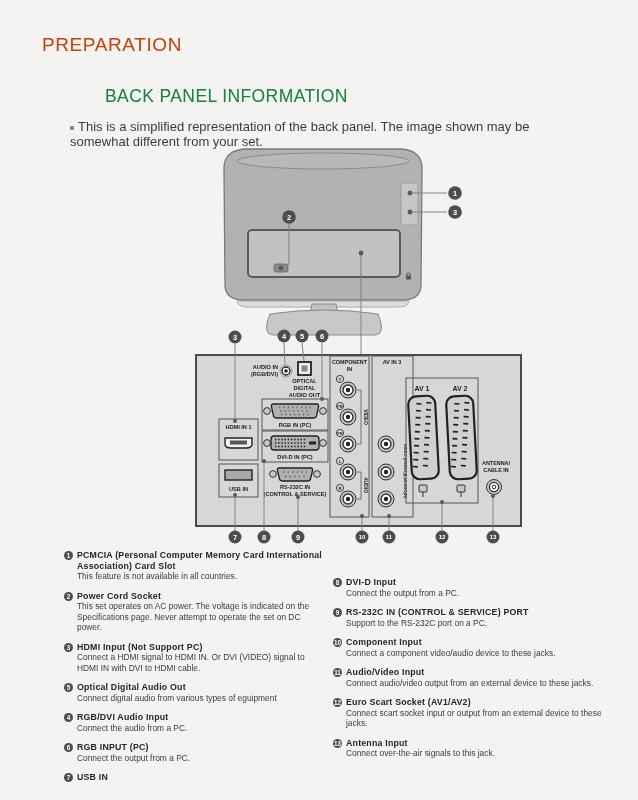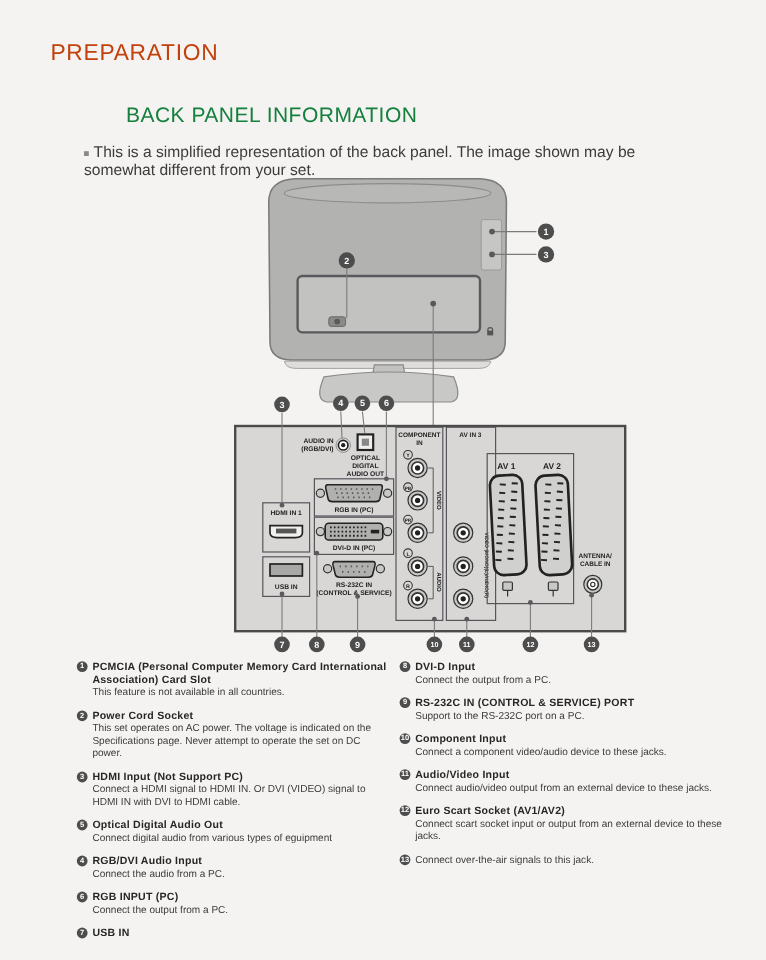--- a/index.html
+++ b/index.html
@@ -24,21 +24,21 @@
   .note .sq{
     display:inline-block;width:4px;height:4px;background:#8a8a88;
     margin-right:4px;vertical-align:1px;
   }
   .diagram{position:absolute;left:0;top:140px;width:638px;height:412px;}
   svg text{font-family:"Liberation Sans", sans-serif;}
 
   .cols{position:absolute;top:550px;left:0;width:638px;}
   .col{position:absolute;top:0;}
   .col-left{left:64px;width:258px;}
-  .col-right{left:333px;width:274px;}
+  .col-right{left:333px;width:274px;margin-top:27px;}
   .item{display:flex;margin-bottom:9px;}
   .ibadge{
     flex:0 0 auto;width:9px;height:9px;border-radius:50%;
     background:#4d4d4d;color:#fff;font-size:6.3px;line-height:9.5px;
     text-align:center;margin-right:4px;margin-top:1px;font-weight:bold;
   }
   .itext{flex:1 1 auto;}
   .ititle{font-size:8.8px;font-weight:bold;color:#262626;line-height:10.5px;letter-spacing:.2px;}
   .idesc{font-size:8.4px;color:#3c3c3c;line-height:10.5px;}
 </style>
@@ -376,17 +376,18 @@
     <div class="item">
         <span class="ibadge">12</span>
         <div class="itext">
           <div class="ititle">Euro Scart Socket (AV1/AV2)</div>
           <div class="idesc">Connect scart socket input or output from an external device to these jacks.</div>
         </div>
       </div>
     <div class="item">
         <span class="ibadge">13</span>
         <div class="itext">
+          <div class="ititle">Antenna Input</div>
           <div class="idesc">Connect over-the-air signals to this jack.</div>
         </div>
       </div>
   </div>
 </div>
 
 </body></html>

